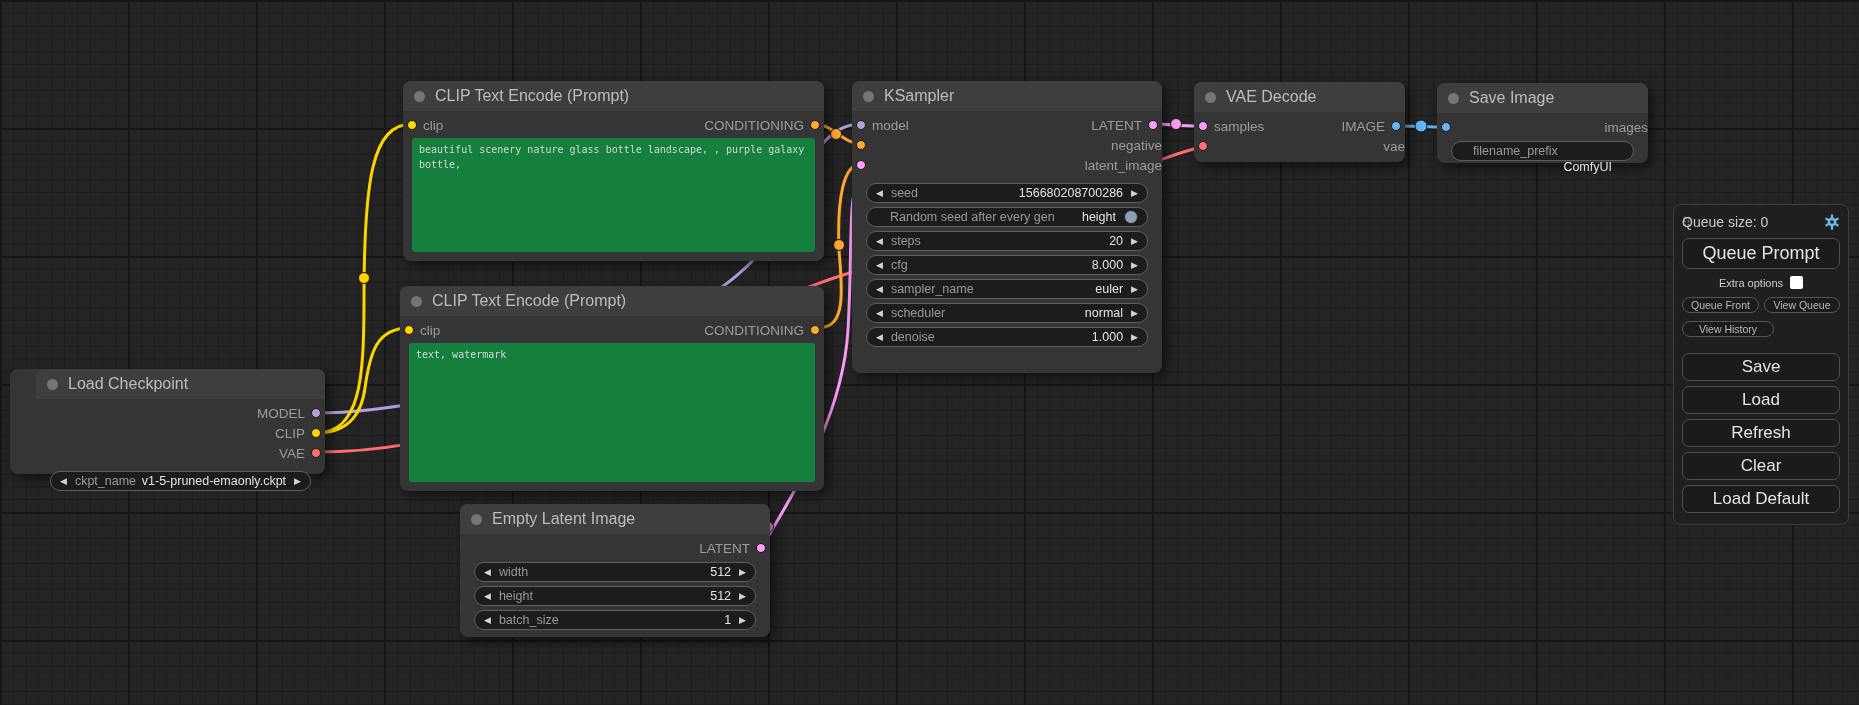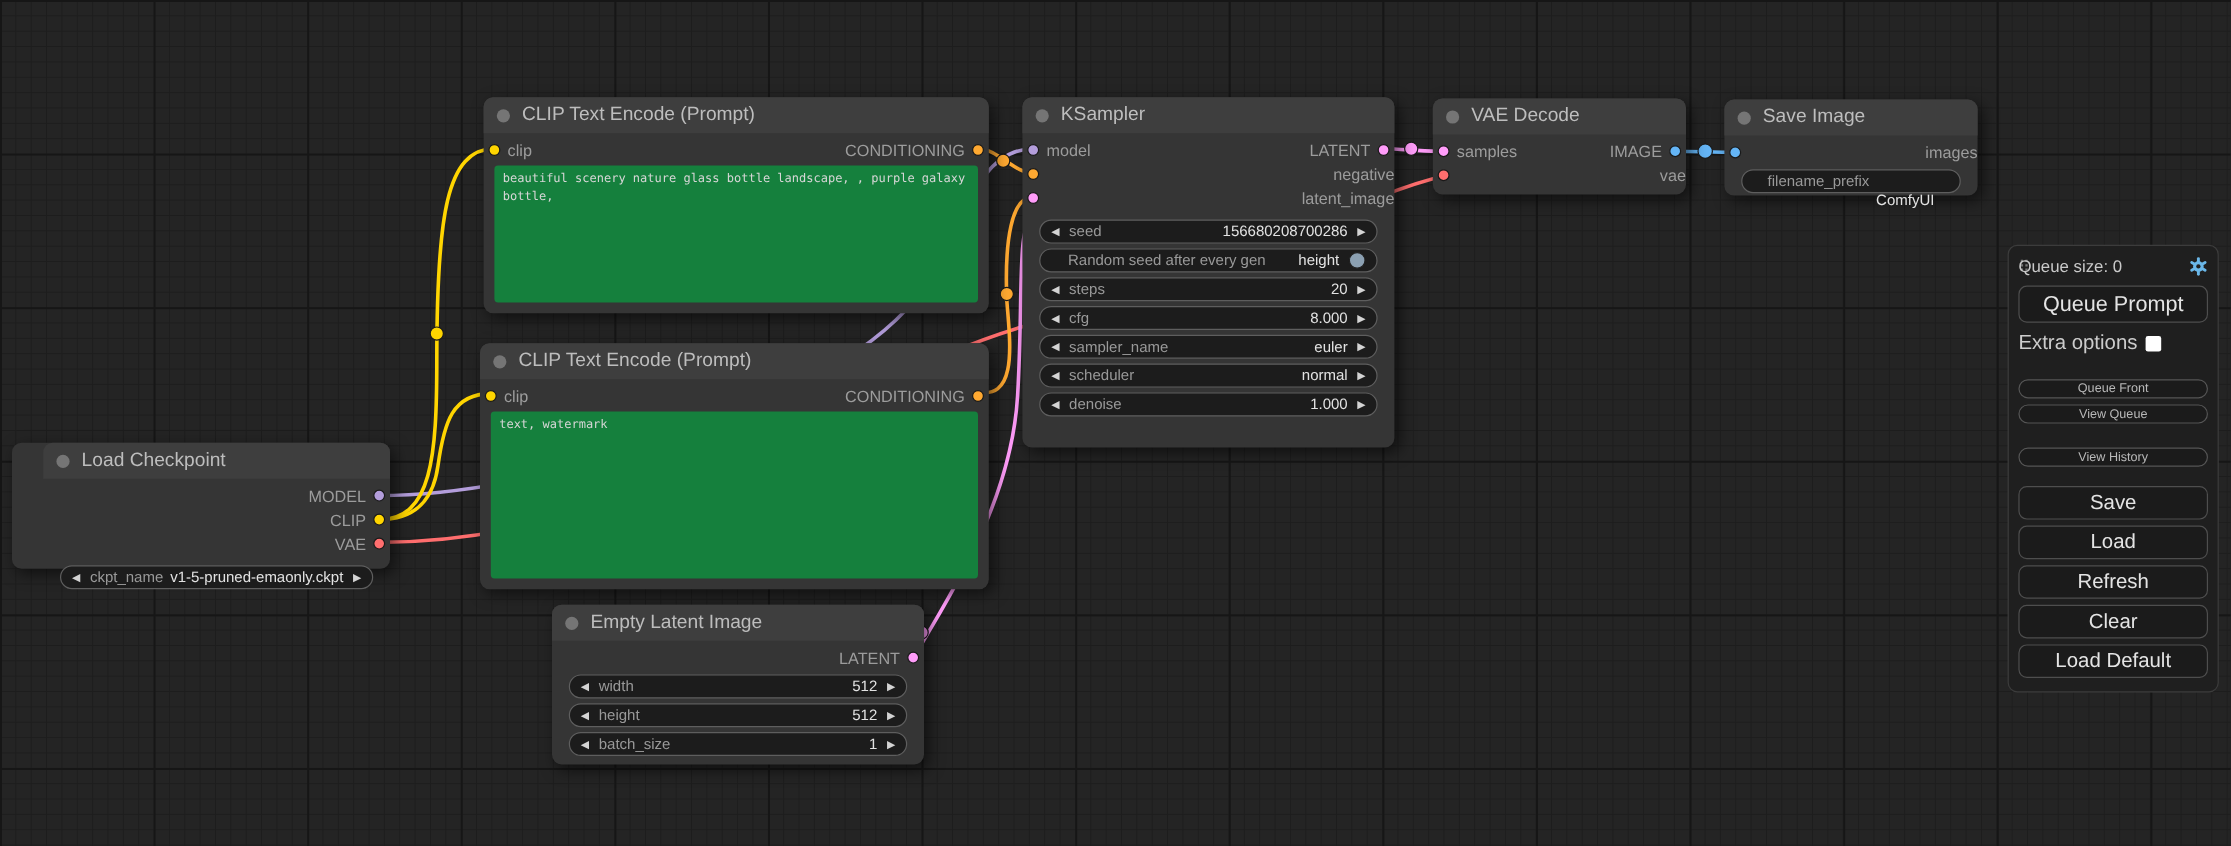--- a/index.html
+++ b/index.html
@@ -46,24 +46,24 @@
         border:1px solid #3c3c3c;border-radius:8px;padding:7px 8px 11px;box-sizing:border-box;}
   .menu-header{display:flex;align-items:center;height:20px;color:#c9c9c9;font-size:14px;}
   .drag-handle{color:#777;font-size:13px;margin-right:auto;cursor:grab;}
   .queue-size{position:absolute;left:0;right:0;text-align:left;pointer-events:none;}
   .menu-header{position:relative;}
   .gear{margin-left:auto;display:flex;align-items:center;}
   .btn{display:block;width:100%;background:#1b1b1b;border:1px solid #4e4e4e;border-radius:7px;
         color:#e4e4e4;text-align:center;font-family:"Liberation Sans",sans-serif;cursor:pointer;}
   .btn-queue{font-size:18px;padding:4px 0;margin-top:6px;}
   .btn-main{font-size:17px;padding:3px 0;margin-top:5px;}
-  .extra-row{display:flex;align-items:center;gap:7px;
-        color:#cccccc;font-size:17px;margin-top:7px;}
+  .extra-row{display:flex;align-items:center;justify-content:center;gap:7px;
+        color:#cccccc;font-size:11px;margin-top:7px;}
   .checkbox{width:13px;height:13px;background:#ffffff;border-radius:2px;cursor:pointer;}
-  .small-row{display:flex;gap:5px;margin-top:20px;justify-content:space-between;flex-direction:column;}
+  .small-row{display:flex;gap:5px;margin-top:8px;justify-content:space-between;}
   .btn-small{background:#1b1b1b;border:1px solid #555;border-radius:9px;color:#b9b9b9;
         font-size:10.5px;padding:1px 8px;white-space:nowrap;cursor:pointer;}
   .qf{flex:1} .vq{flex:1}
 </style>
 </head>
 <body>
 
 <div id="canvas">
 
   <svg id="wires" width="1859" height="705">

